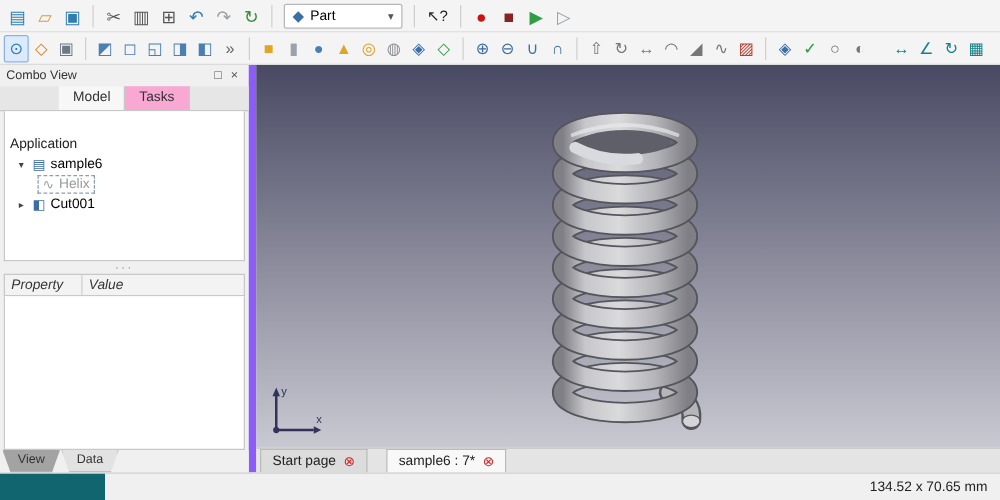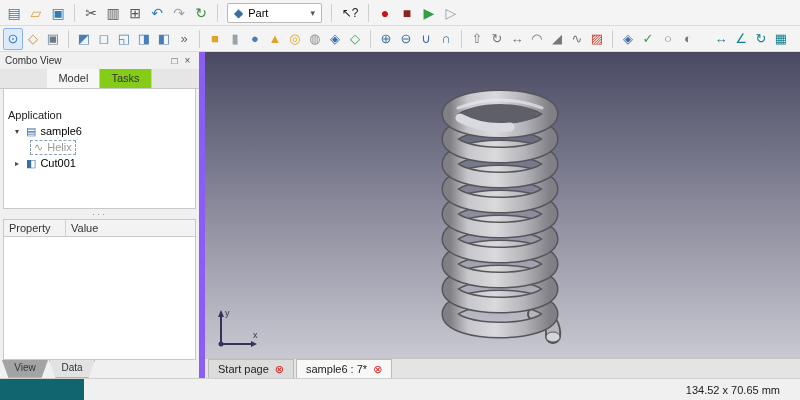--- a/index.html
+++ b/index.html
@@ -21,55 +21,55 @@
 
   
   .main{flex:1;display:flex;min-height:0;}
 
   
   .combo-view{flex:0 0 205px;width:205px;background:#f0f0f0;border-right:6px solid #8b5cf6;display:flex;flex-direction:column;}
   .cv-header{flex:0 0 17px;display:flex;align-items:center;padding:0 5px;color:#333;font-size:10px;}
   .cv-header .spacer{flex:1;}
   .cv-hicon{width:13px;text-align:center;color:#555;font-size:10px;}
   .cv-tabs{flex:0 0 20px;display:flex;background:#e6e6e6;border-bottom:1px solid #c8c8c8;justify-content:center;}
-  .cv-tab{padding:3px 11px;background:#84cc16;border-right:1px solid #c8c8c8;color:#333;}
+  .cv-tab{padding:3px 11px;background:#f9a8d4;border-right:1px solid #c8c8c8;color:#333;}
   .cv-tab.active{background:#f7f7f7;}
   .labels-bar{margin:3px 3px 0 3px;background:#fbfbfb;border:1px solid #c8c8c8;padding:1px 5px;width:152px;flex:0 0 17px;}
   .tree-box{margin:0 3px;background:#ffffff;border:1px solid #c8c8c8;border-top:none;flex:0 0 120px;overflow:hidden;padding-top:1px;}
   .app-label{padding:19px 4px 2px 4px;color:#222;}
   .tree-row{display:flex;align-items:center;height:16px;gap:4px;}
   .tree-row .expander{width:10px;text-align:center;font-size:8px;color:#444;}
   .tree-row .node-icon{font-size:11px;}
   .lvl1{padding-left:8px;}
   .lvl2{padding-left:26px;}
   .hidden-sel{display:inline-flex;align-items:center;gap:4px;border:1px dashed #8aa0b8;padding:0 3px;color:#9a9a9a;}
   .hidden-sel .node-icon{color:#9aa0a6;}
   .splitter{flex:0 0 9px;display:flex;align-items:center;justify-content:center;color:#888;font-size:9px;letter-spacing:2px;}
   .prop-header{flex:0 0 18px;display:flex;margin:0 3px;border:1px solid #c8c8c8;background:#f3f3f3;}
-  .prop-col{padding:2px 5px;color:#333;}
+  .prop-col{padding:2px 5px;color:#333;font-style:italic;}
   .prop-col.c1{width:62px;border-right:1px solid #d0d0d0;}
   .prop-body{flex:1;margin:0 3px;background:#ffffff;border:1px solid #c8c8c8;border-top:none;}
   .panel-tabs{flex:0 0 18px;display:flex;align-items:stretch;padding-left:2px;background:#f0f0f0;gap:1px;}
   .ptab{min-width:46px;text-align:center;padding:2px 8px;background:#e2e2e2;border:1px solid #b6b6b6;border-top:none;clip-path:polygon(0 0,100% 0,86% 100%,14% 100%);font-size:10px;color:#333;}
   .ptab.active{background:#a3a3a3;}
 
   
   .doc-area{flex:1;display:flex;flex-direction:column;min-width:0;}
   .viewport{flex:1;position:relative;background:linear-gradient(#494963,#c9c9d2);overflow:hidden;}
   .viewport svg.model{position:absolute;inset:0;}
   .axis-cross{position:absolute;left:6px;bottom:4px;}
   .mdi-bar{flex:0 0 20px;background:#e4e4e4;border-top:1px solid #c4c4c4;display:flex;align-items:flex-end;padding-left:3px;}
-  .mdi-tab{display:flex;align-items:center;gap:6px;padding:2px 9px;height:19px;background:#dcdcdc;border:1px solid #bbbbbb;border-bottom:none;margin-right:2px;color:#222;}
+  .mdi-tab{display:flex;align-items:center;gap:6px;padding:2px 9px;height:19px;background:#dcdcdc;border:1px solid #bbbbbb;border-bottom:none;margin-right:15px;color:#222;}
   .mdi-tab.active{background:#f8f8f8;}
   .mdi-close{color:#cc2222;font-size:11px;}
 
   
   .statusbar{flex:0 0 22px;background:#f0f0f0;border-top:1px solid #cfcfcf;display:flex;align-items:center;}
   .status-accent{width:84px;height:100%;background:#10656f;}
-  .status-dims{margin-left:auto;padding-right:20px;color:#222;}
+  .status-dims{margin-left:auto;padding-right:10px;color:#222;}
 </style>
 </head>
 <body>
 
 <div class="app">
 
   <div class="toolbar row1">
     <div class="tb-group">
 
     <span class="tbi" style="color: rgb(46, 125, 179);">

